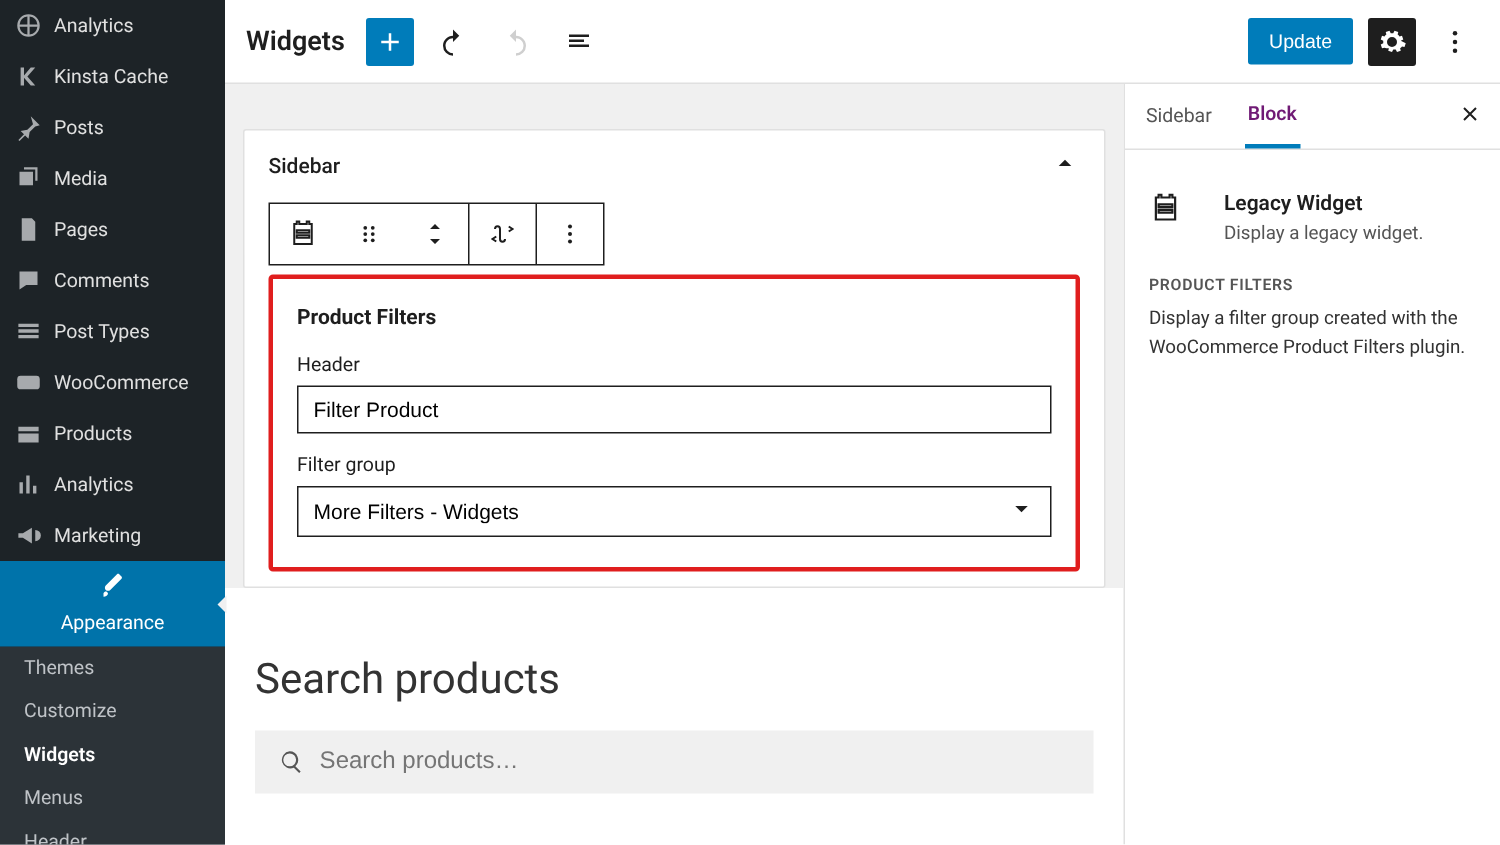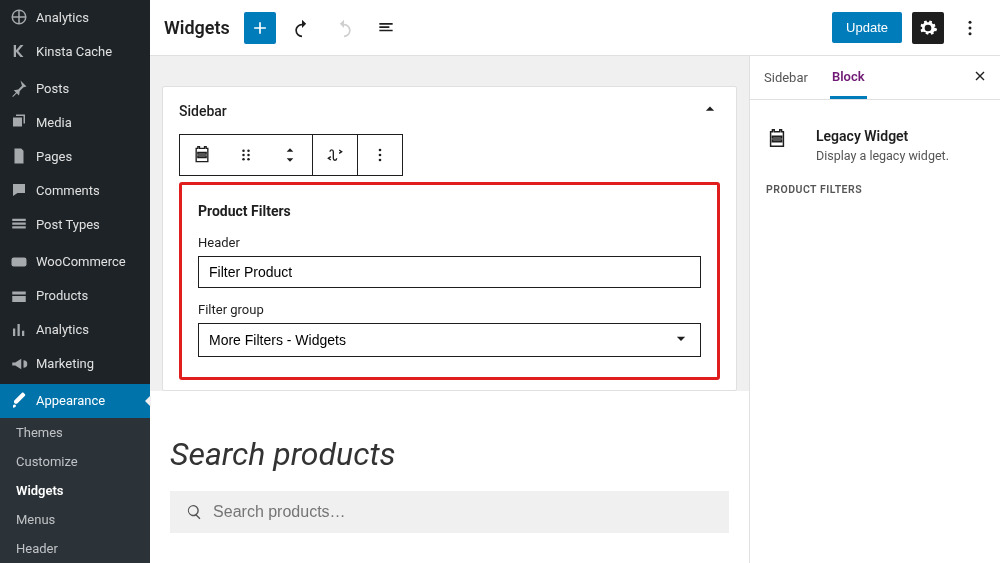--- a/index.html
+++ b/index.html
@@ -2,21 +2,21 @@
 <html><head>
 <meta charset="utf-8">
 <style>
   * { box-sizing: border-box; margin: 0; padding: 0; }
   body { font-family: -apple-system, BlinkMacSystemFont, "Segoe UI", Roboto, sans-serif; font-size: 13px; color: #1e1e1e; background: #fff; width: 1000px; height: 563px; overflow: hidden; display: flex; }
 
   
   .admin-sidebar { width: 150px; background: #1d2327; color: #f0f0f1; display: flex; flex-direction: column; font-size: 13px; }
   .admin-sidebar .item { display: flex; align-items: center; gap: 8px; padding: 8px 10px; color: #e0e0e0; cursor: pointer; }
   .admin-sidebar .item .ico { width: 18px; height: 18px; display: flex; align-items: center; justify-content: center; fill: #a7aaad; }
-  .admin-sidebar .item.current { background: #0073aa; color: #fff; position: relative; }
+  .admin-sidebar .item.current { background: #0073aa; color: #fff; position: relative; flex-direction: column; }
   .admin-sidebar .item.current .ico { fill: #fff; }
   .admin-sidebar .item.current::after { content: ""; position: absolute; right: -1px; top: 50%; transform: translateY(-50%); border: 6px solid transparent; border-right-color: #f0f0f1; }
   .admin-sidebar .sub { background: #2c3338; }
   .admin-sidebar .sub .subitem { padding: 7px 10px 7px 16px; color: #bfc3c7; cursor: pointer; }
   .admin-sidebar .sub .subitem.active { color: #fff; font-weight: 600; }
 
   
   .main { flex: 1; display: flex; flex-direction: column; min-width: 0; }
 
   .topbar { height: 56px; border-bottom: 1px solid #e0e0e0; display: flex; align-items: center; padding: 0 14px; gap: 10px; }
@@ -47,21 +47,21 @@
   .block-toolbar svg { width: 20px; height: 20px; fill: #1e1e1e; }
 
   .legacy-box { margin: 3px 16px 0; border: 3px solid #e01e1e; border-radius: 3px; padding: 18px 16px 20px; }
   .legacy-box h4 { font-size: 14px; font-weight: 700; margin-bottom: 16px; }
   .field-label { font-size: 13px; margin-bottom: 6px; display: block; }
   .txt-input { width: 100%; padding: 7px 10px; border: 1px solid #1e1e1e; font-size: 14px; margin-bottom: 14px; }
   .select-wrap { position: relative; }
   .select-wrap select { width: 100%; padding: 8px 10px; border: 1px solid #1e1e1e; font-size: 14px; appearance: none; background: #fff; }
   .select-wrap .chev { position: absolute; right: 10px; top: 50%; transform: translateY(-50%); pointer-events: none; }
 
-  .search-heading { font-size: 32px; font-weight: 400; color: #333; padding: 28px 20px 18px; font-style: italic; }
+  .search-heading { font-size: 28px; font-weight: 400; color: #333; padding: 28px 20px 18px; }
   .search-box { margin: 0 20px 20px; background: #f0f0f0; display: flex; align-items: center; gap: 10px; padding: 12px 16px; }
   .search-box svg { width: 18px; height: 18px; fill: #555; }
   .search-box input { border: none; background: transparent; font-size: 16px; color: #555; width: 100%; outline: none; }
 
   
   .settings-col { width: 250px; background: #fff; display: flex; flex-direction: column; font-size: 13px; }
   .settings-tabs { display: flex; align-items: center; border-bottom: 1px solid #e0e0e0; padding: 0 12px; height: 44px; gap: 20px; }
   .settings-tabs .tab { padding: 12px 2px; cursor: pointer; color: #555; }
   .settings-tabs .tab.active { color: #701a75; font-weight: 600; border-bottom: 3px solid #007cba; }
   .settings-tabs .close { margin-left: auto; cursor: pointer; }
@@ -315,17 +315,18 @@
             <svg viewBox="0 0 24 24">
                 <path d="M5 4h2V2h2v2h6V2h2v2h2v16H5zM7 9h10v2H7zm0 4h10v2H7z" fill="none" stroke="#1e1e1e" stroke-width="1.6"></path>
               </svg>
           </div>
           <div>
             <h5>Legacy Widget</h5>
             <p>Display a legacy widget.</p>
           </div>
         </div>
         <div class="filters-heading">Product Filters</div>
+        <div class="filters-desc">Display a filter group created with the WooCommerce Product Filters plugin.</div>
       </div>
     </aside>
 
   </div>
 </div>
 
 </body></html>

